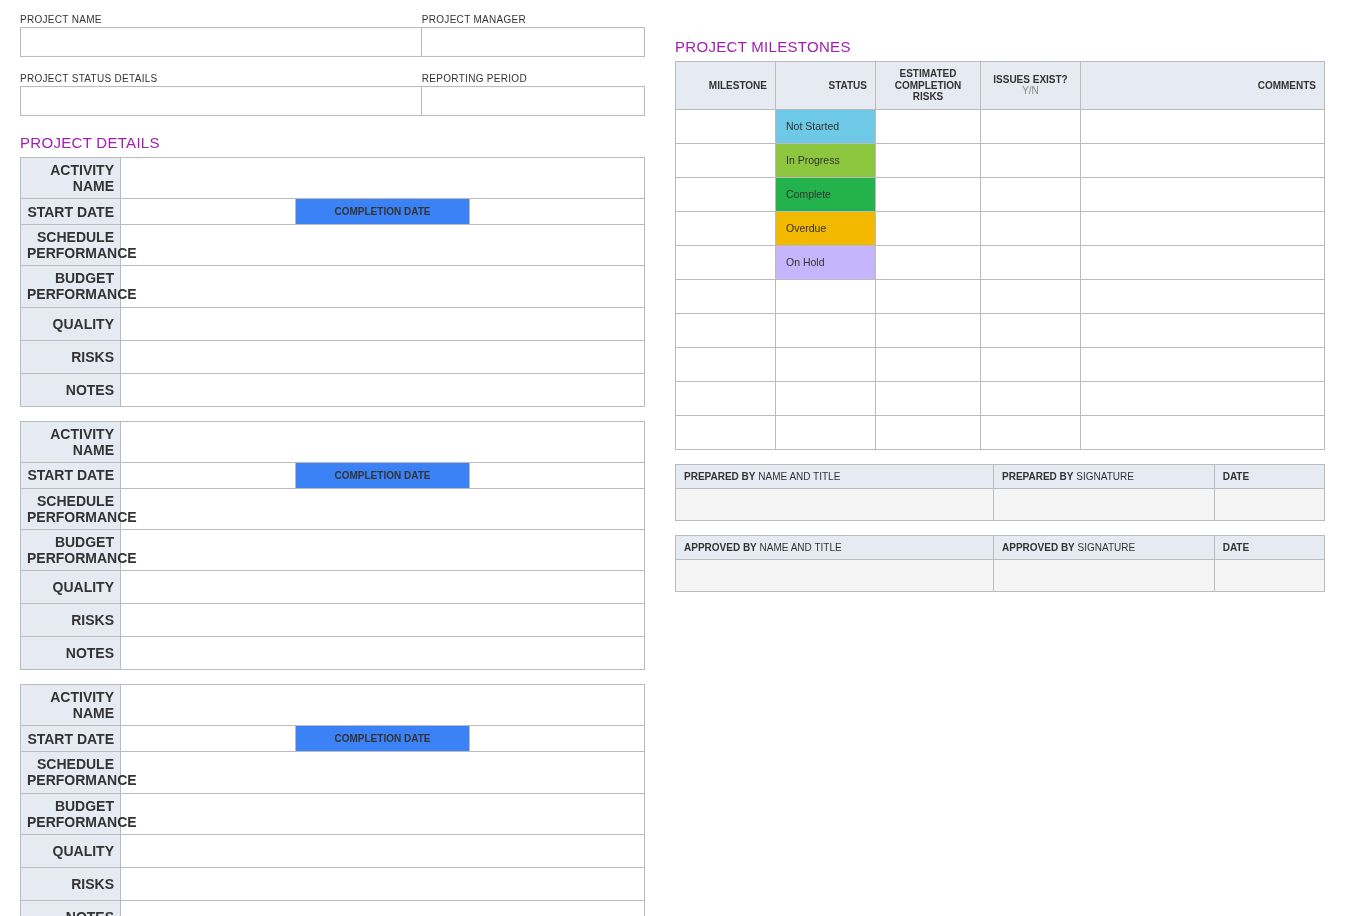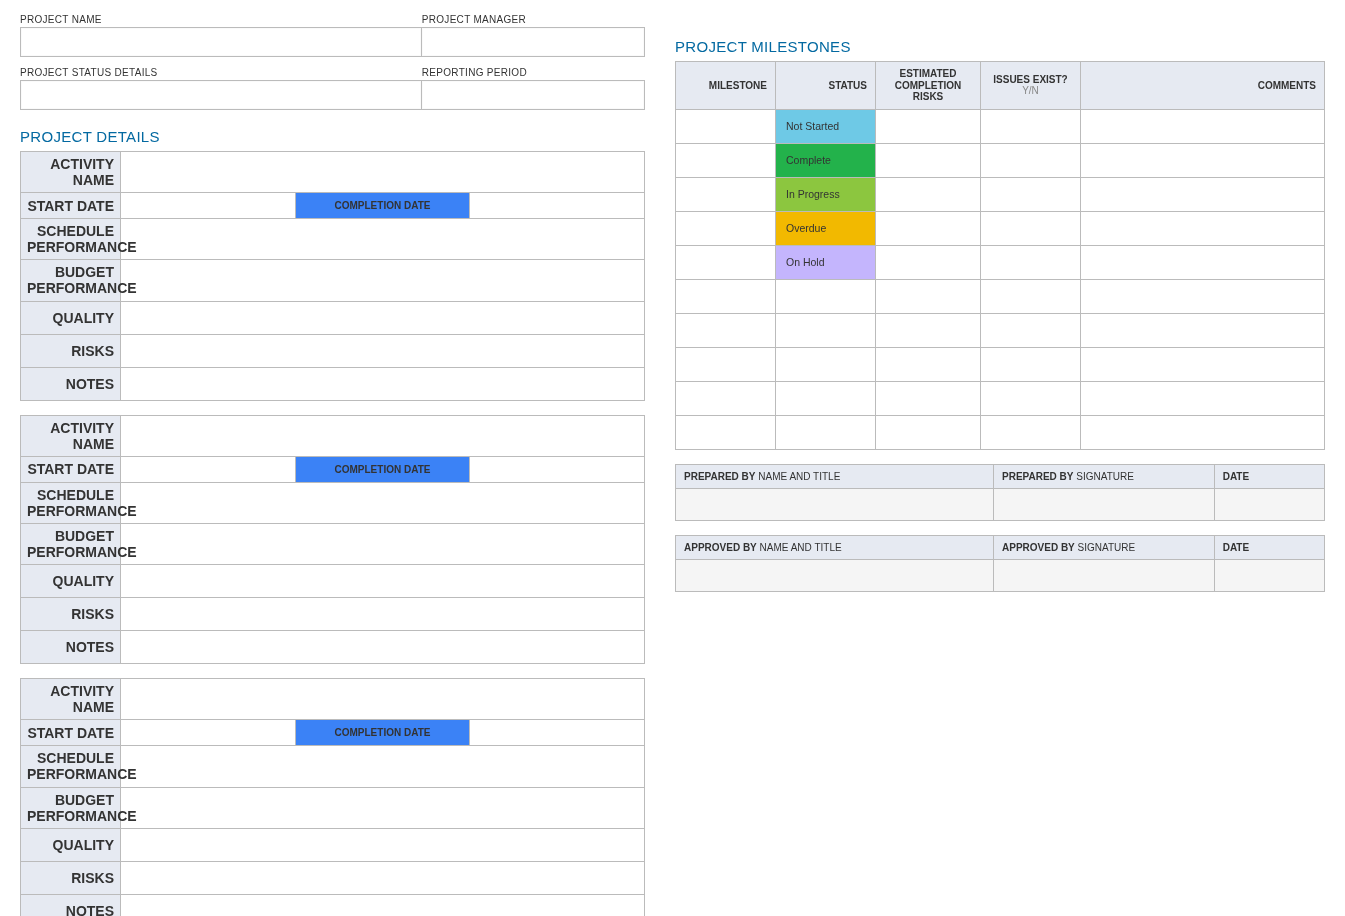--- a/index.html
+++ b/index.html
@@ -21,26 +21,26 @@
   h1 {
     font-size: 22px;
     font-weight: bold;
     color: #aaa;
     letter-spacing: 0.5px;
     margin: 0 0 10px 0;
   }
   h2 {
     font-size: 15px;
     font-weight: normal;
-    color: #0369a1;
+    color: #a21caf;
     margin: 18px 0 6px 0;
     letter-spacing: 0.3px;
   }
   .right-col h2 { margin-top: 28px; }
-  .info-row { display: flex; gap: 0; margin-bottom: 6px; }
+  .info-row { display: flex; gap: 0; margin-bottom: 12px; }
   .info-cell { flex: 1; }
   .info-cell.wide { flex: 1.8; }
   .info-label {
     font-size: 10px;
     color: #333;
     padding: 4px 0 2px 0;
     letter-spacing: 0.3px;
   }
   .info-input {
     height: 30px;
@@ -272,28 +272,28 @@
       <tbody>
         <tr>
           <td></td>
           <td class="status-notstarted">Not Started</td>
           <td></td>
           <td></td>
           <td></td>
         </tr>
         <tr>
           <td></td>
+          <td class="status-inprogress">In Progress</td>
+          <td></td>
+          <td></td>
+          <td></td>
+        </tr>
+        <tr>
+          <td></td>
           <td class="status-complete">Complete</td>
-          <td></td>
-          <td></td>
-          <td></td>
-        </tr>
-        <tr>
-          <td></td>
-          <td class="status-inprogress">In Progress</td>
           <td></td>
           <td></td>
           <td></td>
         </tr>
         <tr>
           <td></td>
           <td class="status-overdue">Overdue</td>
           <td></td>
           <td></td>
           <td></td>

